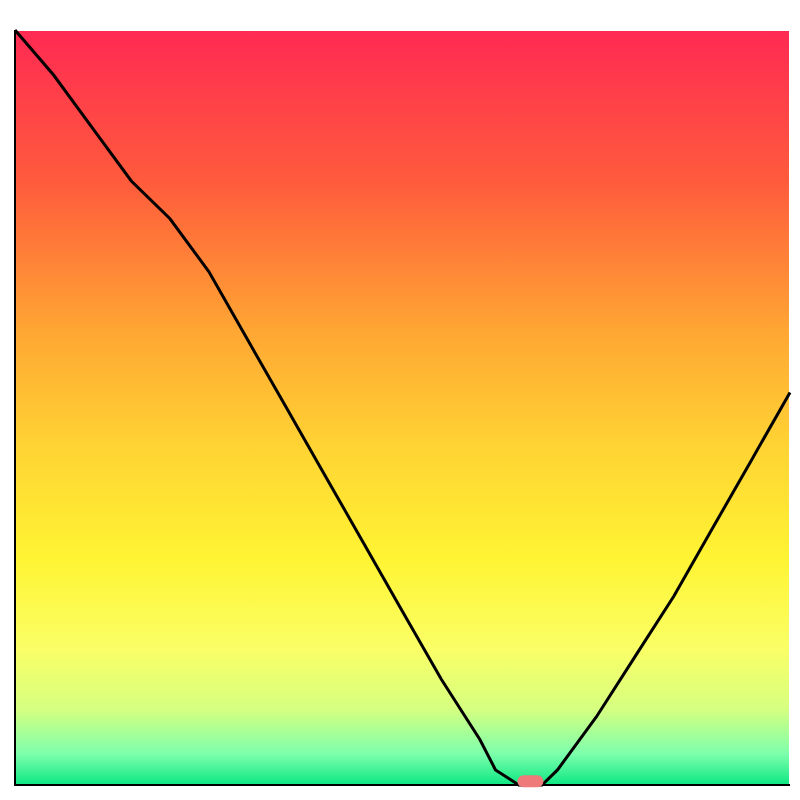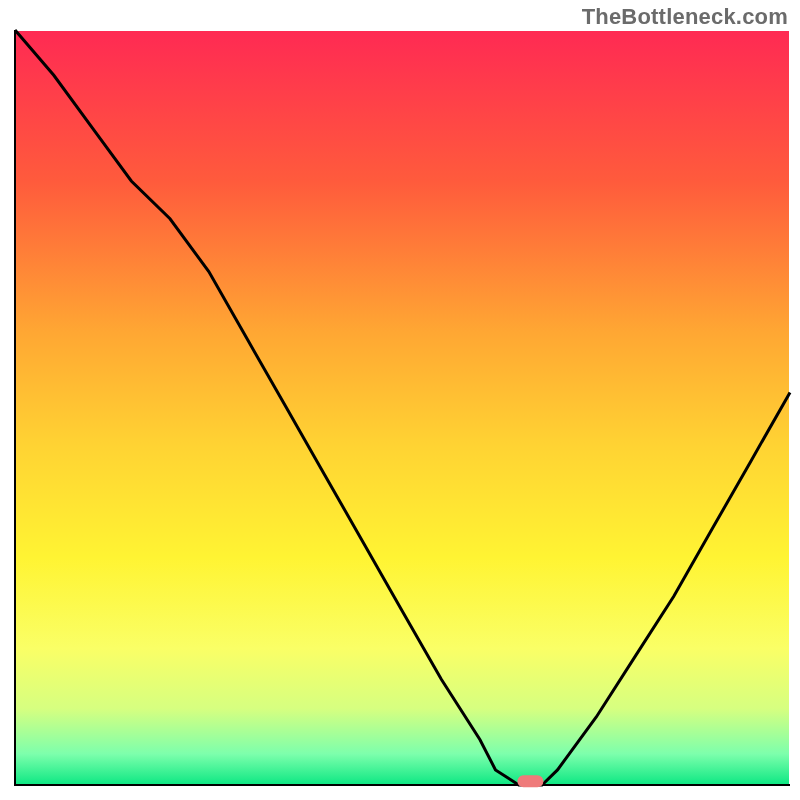--- a/index.html
+++ b/index.html
@@ -25,21 +25,20 @@
     letter-spacing: 0.2px;
   }
   svg {
     display: block;
   }
 </style>
 </head>
 <body>
 
 <div class="container">
-  <div class="watermark">TheBottleneck.com</div>
 
   <svg id="chart-svg" width="800" height="800" viewBox="0 0 800 800">
     <defs>
       <linearGradient id="bg-grad" x1="0" y1="0" x2="0" y2="1">
           <stop offset="0.0%" stop-color="#ff2a53"></stop>
           <stop offset="20.0%" stop-color="#ff5b3c"></stop>
           <stop offset="40.0%" stop-color="#ffa733"></stop>
           <stop offset="55.0%" stop-color="#ffd333"></stop>
           <stop offset="70.0%" stop-color="#fff433"></stop>
           <stop offset="82.0%" stop-color="#faff66"></stop>

